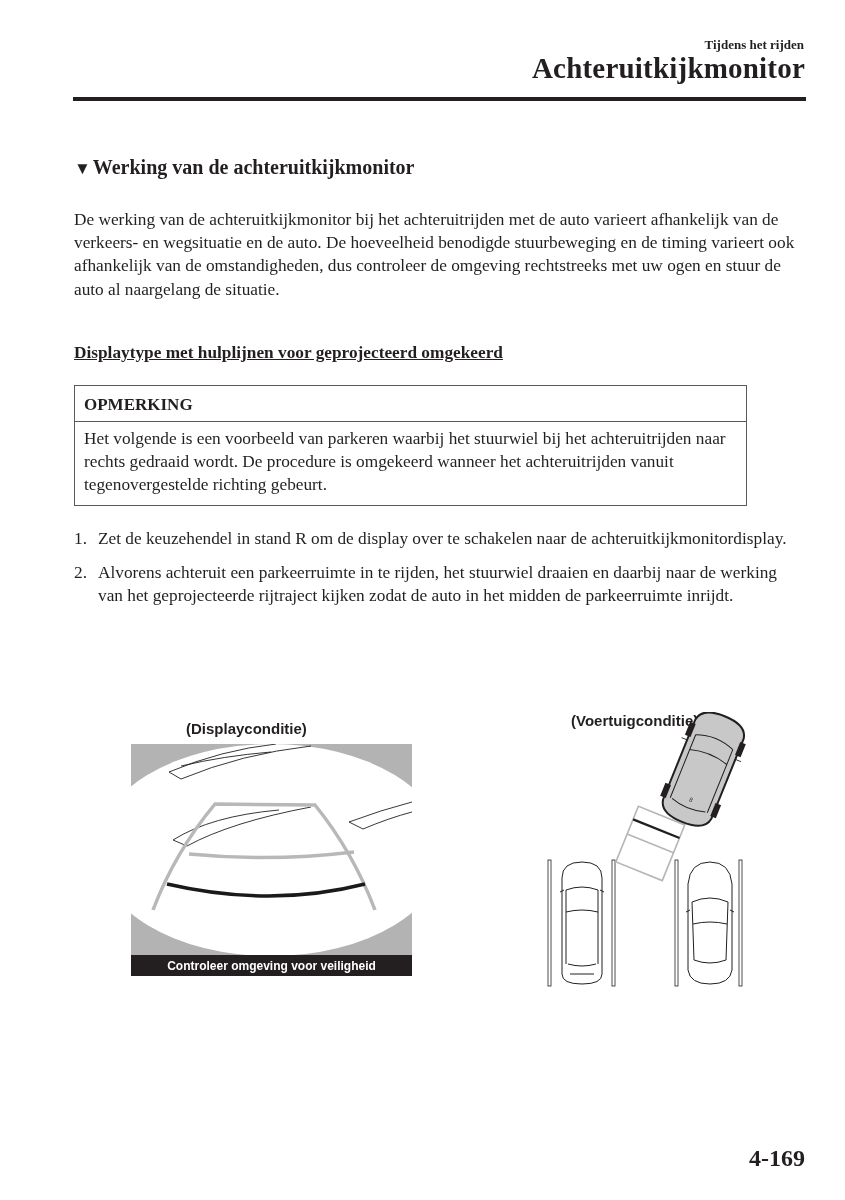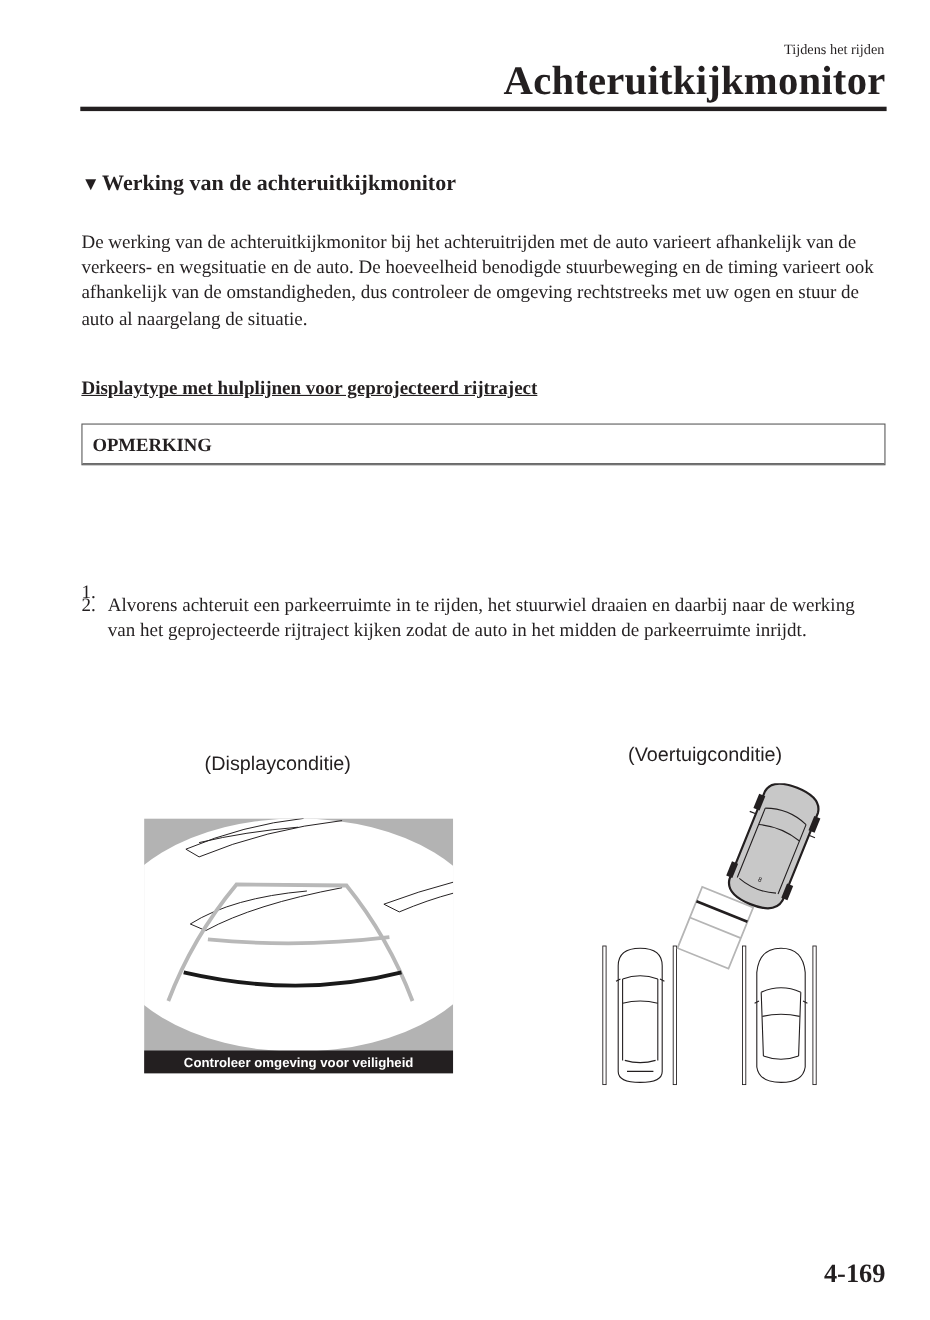--- a/index.html
+++ b/index.html
@@ -1,33 +1,33 @@
 <!DOCTYPE html>
 <html><head>
 <meta charset="utf-8">
 <style>
   html, body { margin: 0; padding: 0; background: #ffffff; }
   body { width: 845px; height: 1200px; position: relative; overflow: hidden;
          font-family: "Liberation Serif", "DejaVu Serif", serif; color: #231f20; }
   .abs { position: absolute; }
-  .running-head { right: 41px; top: 37px; font-size: 13px; font-weight: normal; }
-  .page-title { right: 40px; top: 52px; font-size: 37px; font-weight: bold; letter-spacing: 0.2px; text-align: center; white-space: nowrap; }
+  .running-head { right: 41px; top: 37px; font-size: 13px; font-weight: bold; }
+  .page-title { right: 40px; top: 52px; font-size: 29px; font-weight: bold; letter-spacing: 0.2px; text-align: center; white-space: nowrap; }
   .rule { left: 73px; top: 97px; width: 733px; height: 4px; background: #231f20; }
   .section-heading { left: 74px; top: 140px; font-size: 20px; font-weight: bold; white-space: nowrap; margin-top: 16px; }
   .section-heading .tri { font-size: 17px; margin-right: 2px; }
   .body-text { left: 74px; top: 176px; width: 730px; font-size: 17.3px; line-height: 23.2px; margin-top: 32px; }
   .body-text p { margin: 0; }
   .subheading { left: 74px; top: 343px; font-size: 17.3px; font-weight: bold; text-decoration: underline; white-space: nowrap; }
-  .note-box { left: 74px; top: 385px; width: 731px; border: 1.5px solid #5a5a5a; box-sizing: border-box; }
+  .note-box { left: 74px; top: 385px; width: 673px; border: 1.5px solid #5a5a5a; box-sizing: border-box; }
   .note-head { font-size: 17px; font-weight: bold; padding: 9px 10px 6px 9px; border-bottom: 1.5px solid #5a5a5a; }
   .note-body { font-size: 17.3px; line-height: 23.2px; padding: 5px 10px 8px 9px; }
   .steps { left: 74px; top: 527px; width: 730px; font-size: 17.3px; line-height: 23.2px; margin: 0; padding: 0; list-style: none; }
   .steps li { position: relative; padding-left: 24px; margin-bottom: 11px; }
   .steps li .num { position: absolute; left: 0; top: 0; }
-  .fig-label { font-family: "Liberation Sans", "DejaVu Sans", sans-serif; font-weight: normal; font-size: 18px; white-space: nowrap; }
+  .fig-label { font-family: "Liberation Sans", "DejaVu Sans", sans-serif; font-weight: bold; font-size: 15px; white-space: nowrap; margin-top: 36px; }
   .fig-label.display { left: 186px; top: 684px; }
   .fig-label.vehicle { left: 571px; top: 676px; }
   .display-fig { left: 131px; top: 744px; width: 281px; height: 232px; }
   .vehicle-fig { left: 540px; top: 712px; width: 225px; height: 275px; }
   .page-number { right: 40px; top: 1145px; font-size: 24px; font-weight: bold; }
 </style>
 </head>
 <body>
 
 <div class="abs running-head">Tijdens het rijden</div>
@@ -35,29 +35,31 @@
 <div class="abs rule"></div>
 
 <div class="abs section-heading">
   <span class="tri">▼</span><span>Werking van de achteruitkijkmonitor</span>
 </div>
 
 <div class="abs body-text">
   <p>De werking van de achteruitkijkmonitor bij het achteruitrijden met de auto varieert afhankelijk van de verkeers- en wegsituatie en de auto. De hoeveelheid benodigde stuurbeweging en de timing varieert ook afhankelijk van de omstandigheden, dus controleer de omgeving rechtstreeks met uw ogen en stuur de auto al naargelang de situatie.</p>
 </div>
 
-<div class="abs subheading">Displaytype met hulplijnen voor geprojecteerd rijtraject</div>
+<div class="abs subheading">Displaytype met hulplijnen voor geprojecteerd omgekeerd</div>
 
 <div class="abs note-box">
   <div class="note-head">OPMERKING</div>
+  <div class="note-body">Het volgende is een voorbeeld van parkeren waarbij het stuurwiel bij het achteruitrijden naar rechts gedraaid wordt. De procedure is omgekeerd wanneer het achteruitrijden vanuit tegenovergestelde richting gebeurt.</div>
 </div>
 
 <ol class="abs steps">
   <li>
     <span class="num">1.</span>
+    <span>Zet de keuzehendel in stand R om de display over te schakelen naar de achteruitkijkmonitordisplay.</span>
   </li>
   <li>
     <span class="num">2.</span>
     <span>Alvorens achteruit een parkeerruimte in te rijden, het stuurwiel draaien en daarbij naar de werking van het geprojecteerde rijtraject kijken zodat de auto in het midden de parkeerruimte inrijdt.</span>
   </li>
 </ol>
 
 <div class="abs fig-label display">(Displayconditie)</div>
 <div class="abs fig-label vehicle">(Voertuigconditie)</div>
 

